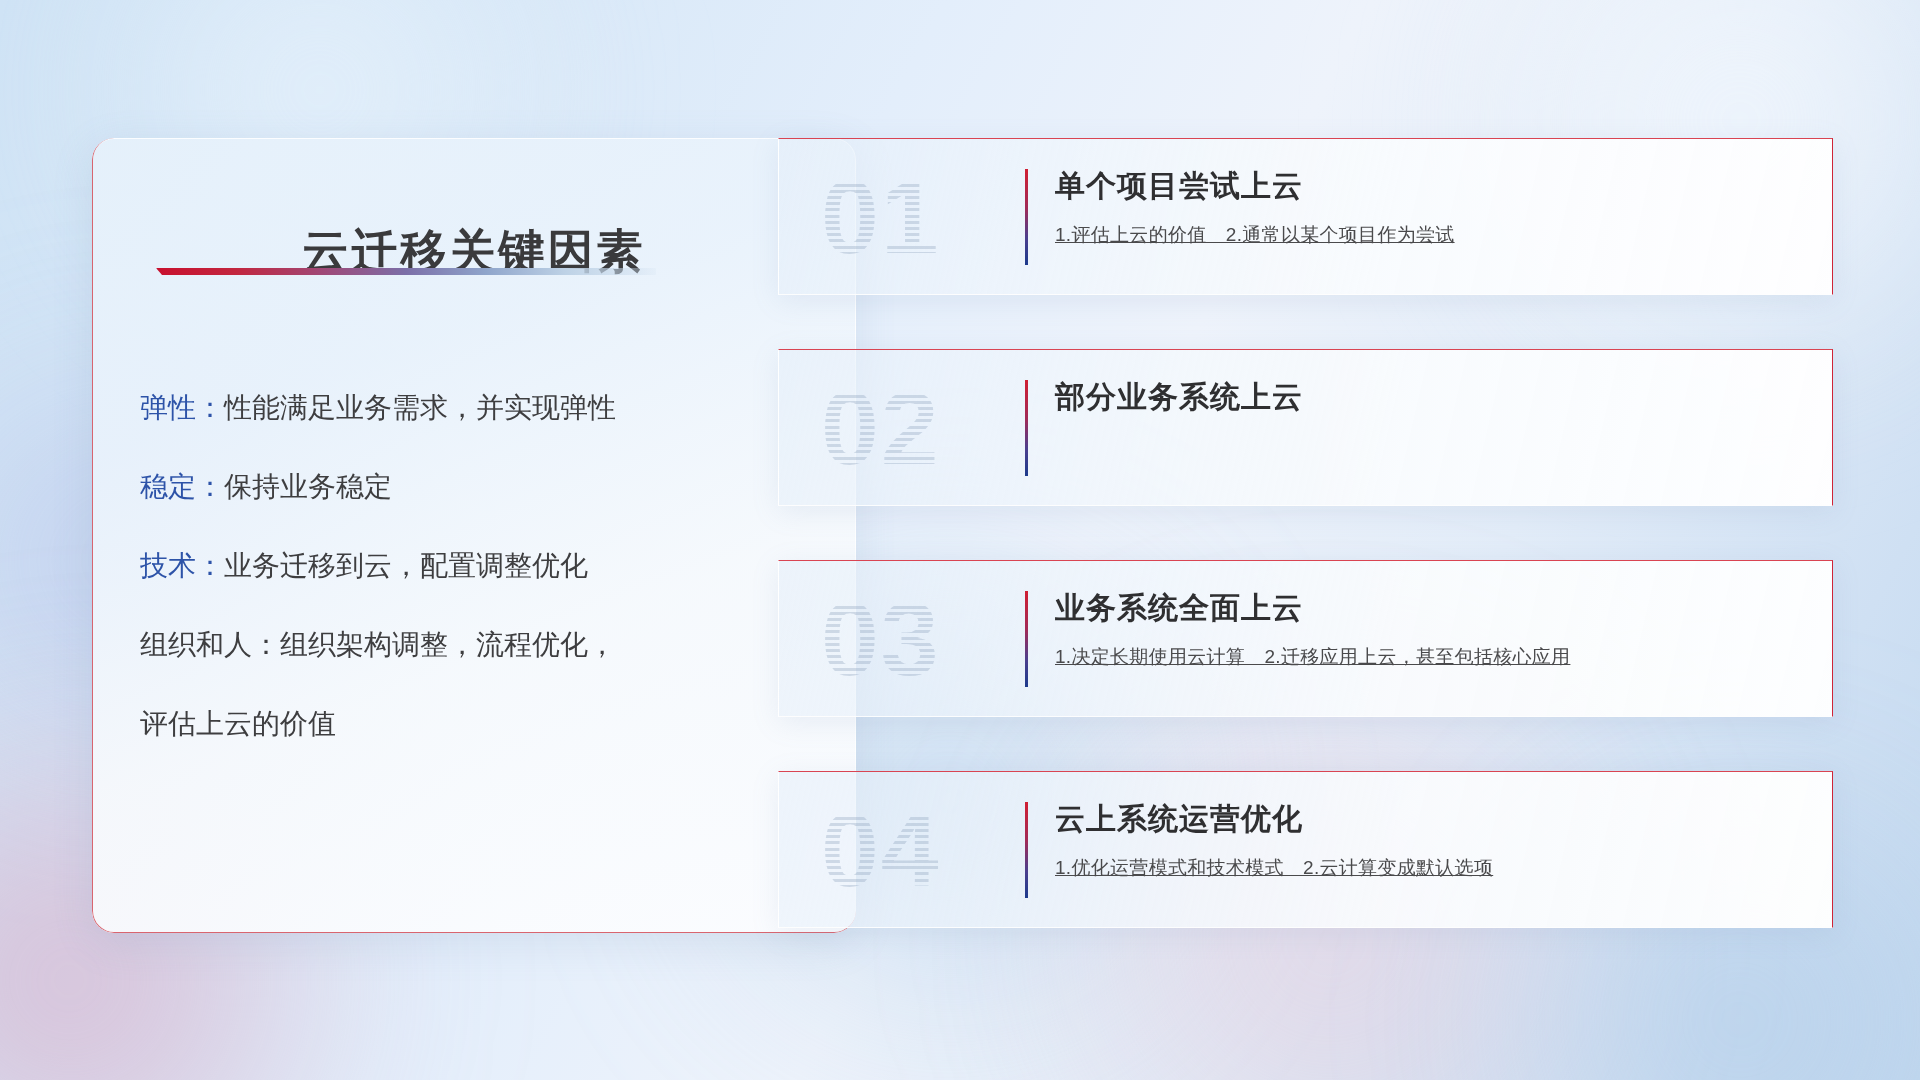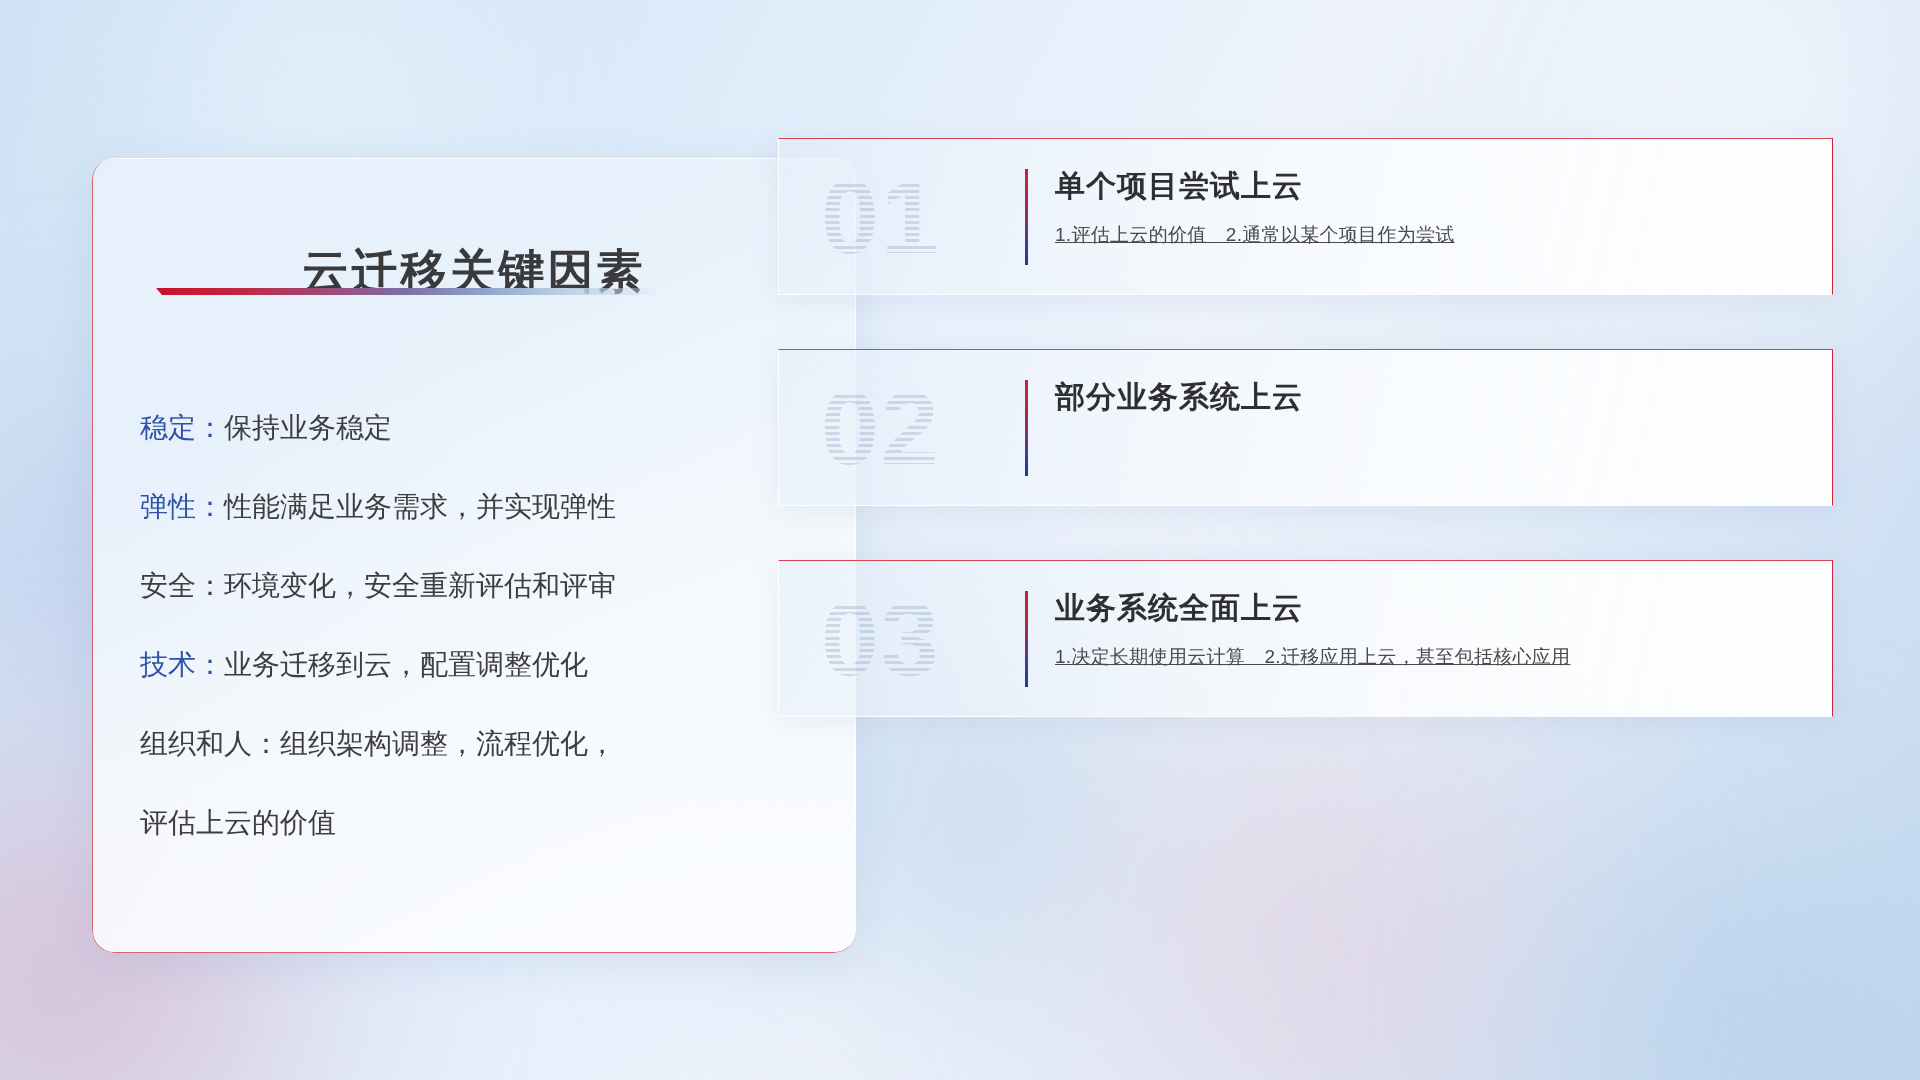--- a/index.html
+++ b/index.html
@@ -81,21 +81,20 @@
     width: 764px;
     height: 795px;
     border-radius: 22px;
     background: linear-gradient(160deg,
         rgba(230,241,251,0.92) 0%,
         rgba(234,243,252,0.90) 30%,
         rgba(247,250,253,0.93) 62%,
         rgba(252,253,255,0.95) 100%);
     box-shadow: 0 10px 40px rgba(110,140,180,0.16);
     overflow: hidden;
-    margin-top: 20px;
   }
   .left-panel::before { 
     content: "";
     position: absolute;
     inset: 0;
     border-radius: 22px;
     border: 1.3px solid rgba(255,255,255,0.85);
     pointer-events: none;
   }
   .left-panel::after { 
@@ -246,27 +245,24 @@
 </div>
 
 <div class="stage">
 
   <section class="left-panel">
     <h1 class="panel-title">云迁移关键因素</h1>
     <div class="title-rule"></div>
 
     <div class="factor-list">
       <div class="factor-line">
+        <span class="factor-label">弹性：</span><span class="factor-text">性能满足业务需求，并实现弹性</span>
+      </div>
+      <div class="factor-line">
         <span class="factor-label">稳定：</span><span class="factor-text">保持业务稳定</span>
-      </div>
-      <div class="factor-line">
-        <span class="factor-label">弹性：</span><span class="factor-text">性能满足业务需求，并实现弹性</span>
-      </div>
-      <div class="factor-line">
-        <span class="factor-label plain">安全：</span><span class="factor-text">环境变化，安全重新评估和评审</span>
       </div>
       <div class="factor-line">
         <span class="factor-label">技术：</span><span class="factor-text">业务迁移到云，配置调整优化</span>
       </div>
       <div class="factor-line">
         <span class="factor-label plain">组织和人：</span><span class="factor-text">组织架构调整，流程优化，</span>
       </div>
       <div class="factor-line">
         <span class="factor-text">评估上云的价值</span>
       </div>
@@ -294,15 +290,23 @@
 
     <article class="card">
       <div class="ghost-num-shade">03</div>
       <div class="divider"></div>
       <div class="card-body">
         <div class="card-title">业务系统全面上云</div>
         <div class="card-desc">1.决定长期使用云计算　2.迁移应用上云，甚至包括核心应用</div>
       </div>
     </article>
 
+    <article class="card">
+      <div class="ghost-num-shade">04</div>
+      <div class="divider"></div>
+      <div class="card-body">
+        <div class="card-title">云上系统运营优化</div>
+        <div class="card-desc">1.优化运营模式和技术模式　2.云计算变成默认选项</div>
+      </div>
+    </article>
 
   </section>
 </div>
 
 </body></html>

